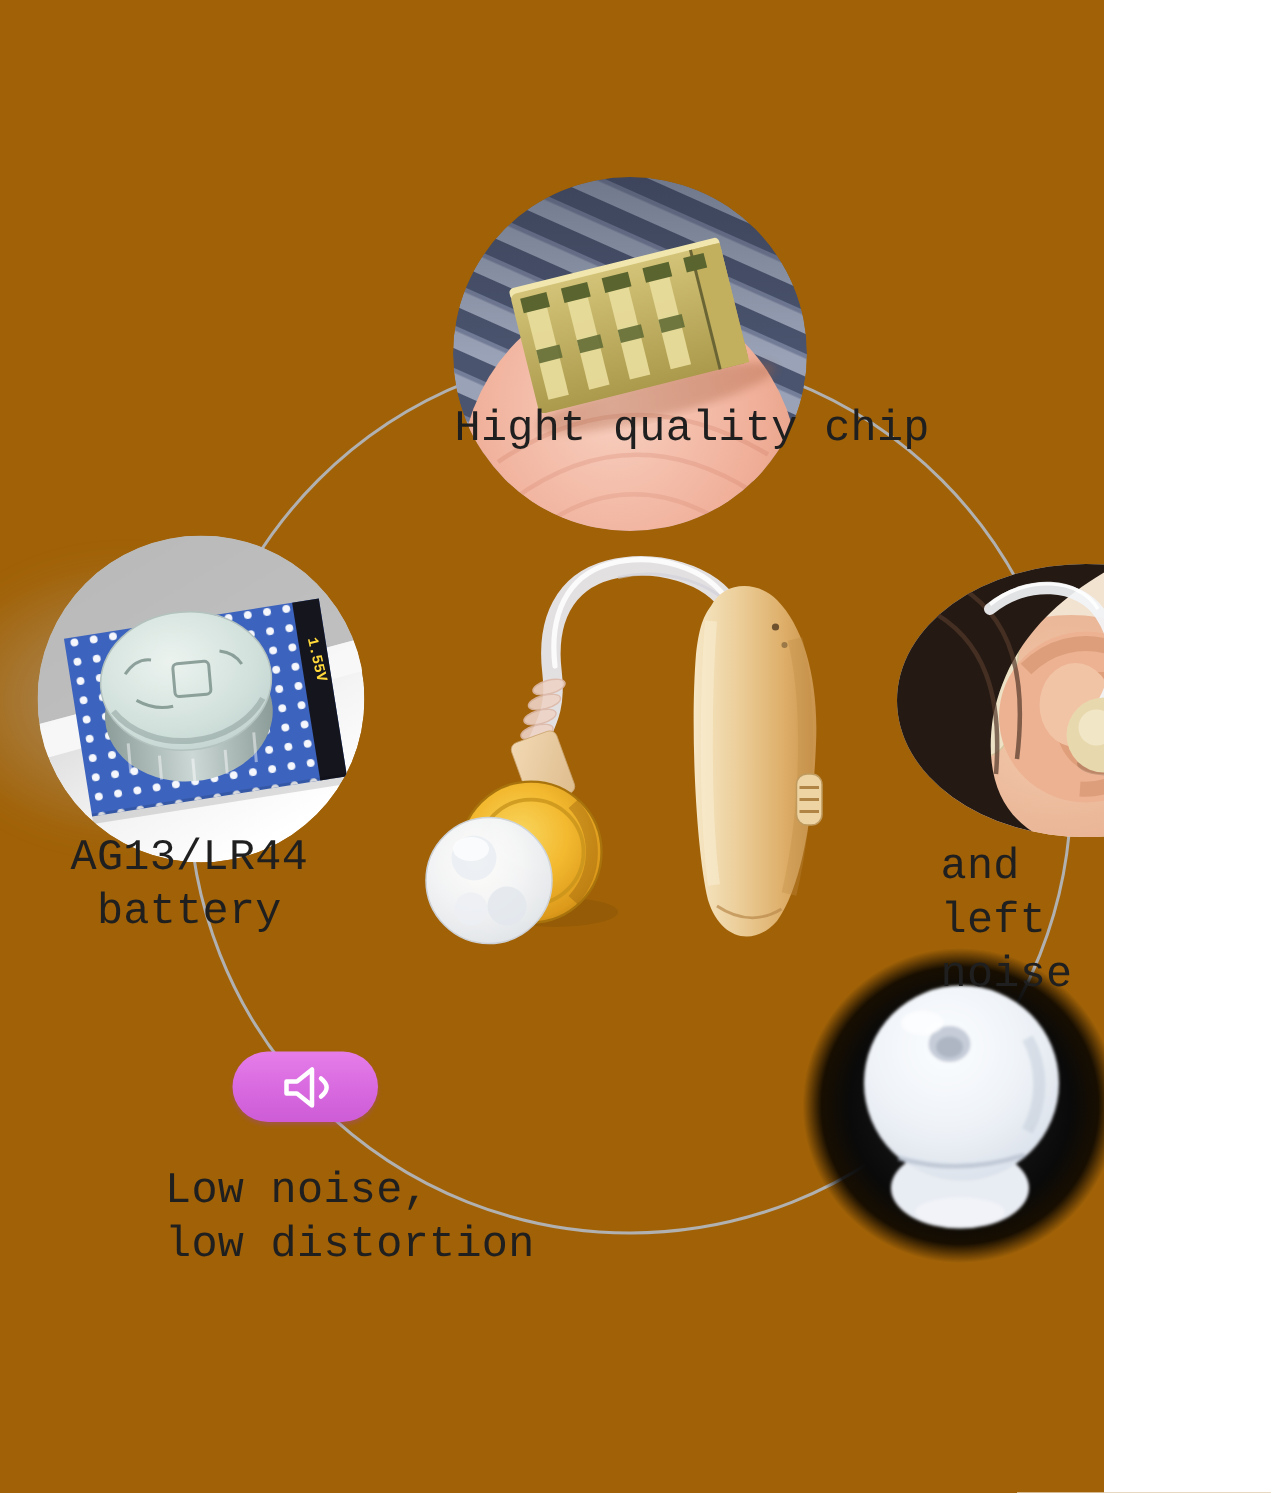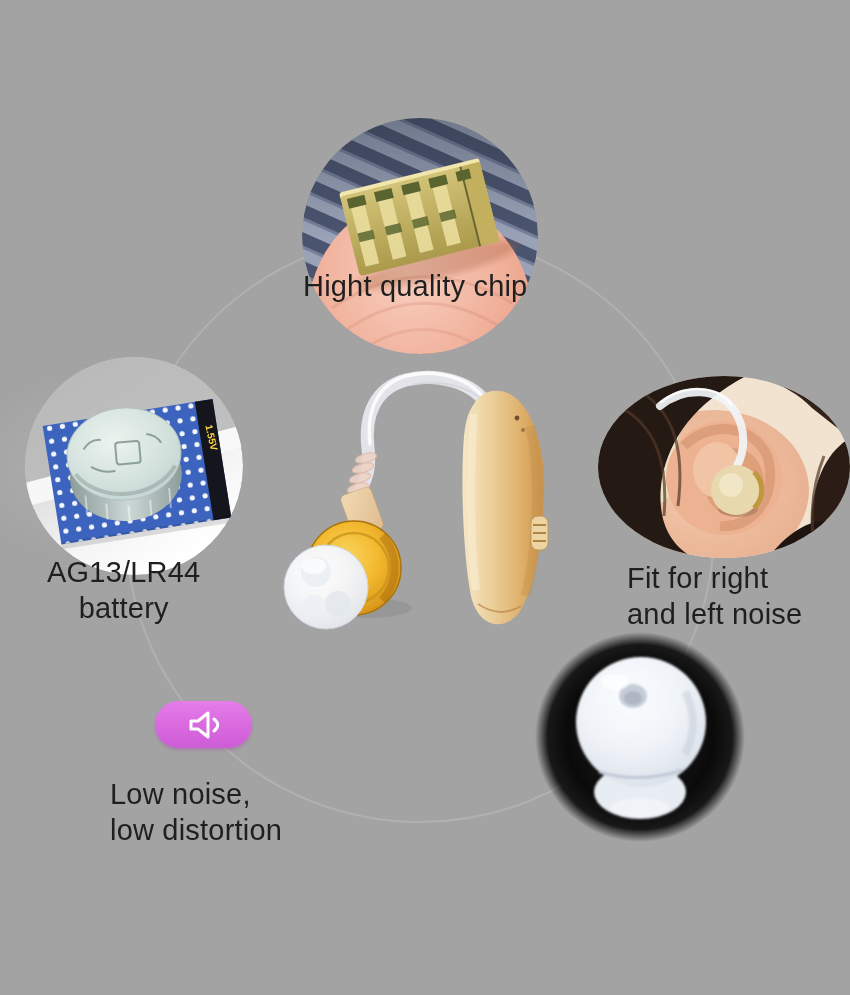--- a/index.html
+++ b/index.html
@@ -1,17 +1,17 @@
 <!DOCTYPE html>
 <html><head>
 <meta charset="utf-8">
 <style>
   html,body{margin:0;padding:0;background:#fff;}
-  .canvas{position:relative;width:850px;height:995px;background:#a3a3a3;overflow:hidden;
-          font-family:Liberation Sans, sans-serif;color:#1f1f1f;}
+  .canvas{position:relative;width:736px;height:995px;background:#a16207;overflow:hidden;
+          font-family:Liberation Mono, monospace;color:#1f1f1f;}
   .abs{position:absolute;}
   svg{display:block;}
   .connector{position:absolute;left:0;top:0;z-index:0;}
   .photo{position:absolute;border-radius:50%;overflow:hidden;z-index:2;}
   .photo-chip{left:302px;top:118px;width:236px;height:236px;}
   .photo-battery{left:25px;top:357px;width:218px;height:218px;}
   .battery-fade{left:-45px;top:372px;width:260px;height:190px;border-radius:50%;
                 background:radial-gradient(closest-side,rgba(185,185,185,.55),rgba(185,185,185,0));
                 filter:blur(10px);z-index:1;}
   .photo-ear{left:598px;top:376px;width:252px;height:182px;}
@@ -198,21 +198,20 @@
       <path d="M62,27 C86,7 122,9 134,30" fill="none" stroke="#ffffff" stroke-width="2.5" opacity=".85"></path>
       <g>
         <ellipse cx="140" cy="133" rx="20" ry="8" fill="rgba(0,0,0,.15)"></ellipse>
         <circle cx="138" cy="114" r="25" fill="#e8d8ae"></circle>
         <path d="M156,96 A25,25 0 0 1 156,132" fill="none" stroke="#c0973c" stroke-width="5"></path>
         <circle cx="133" cy="109" r="12" fill="#f1e6c6"></circle>
       </g>
     </svg>
   </div>
   <div class="label label-fit">
-    <div>Fit for right</div>
     <div>and left noise</div>
   </div>
 
   <div class="photo photo-eartip">
     <svg width="210" height="210" viewBox="0 0 210 210">
       <defs>
         <radialGradient id="tipbg" cx="50%" cy="50%" r="50%">
           <stop offset="0" stop-color="#222222"></stop>
             <stop offset=".7" stop-color="#0a0a0a"></stop>
           <stop offset=".88" stop-color="rgba(0,0,0,.85)"></stop>

